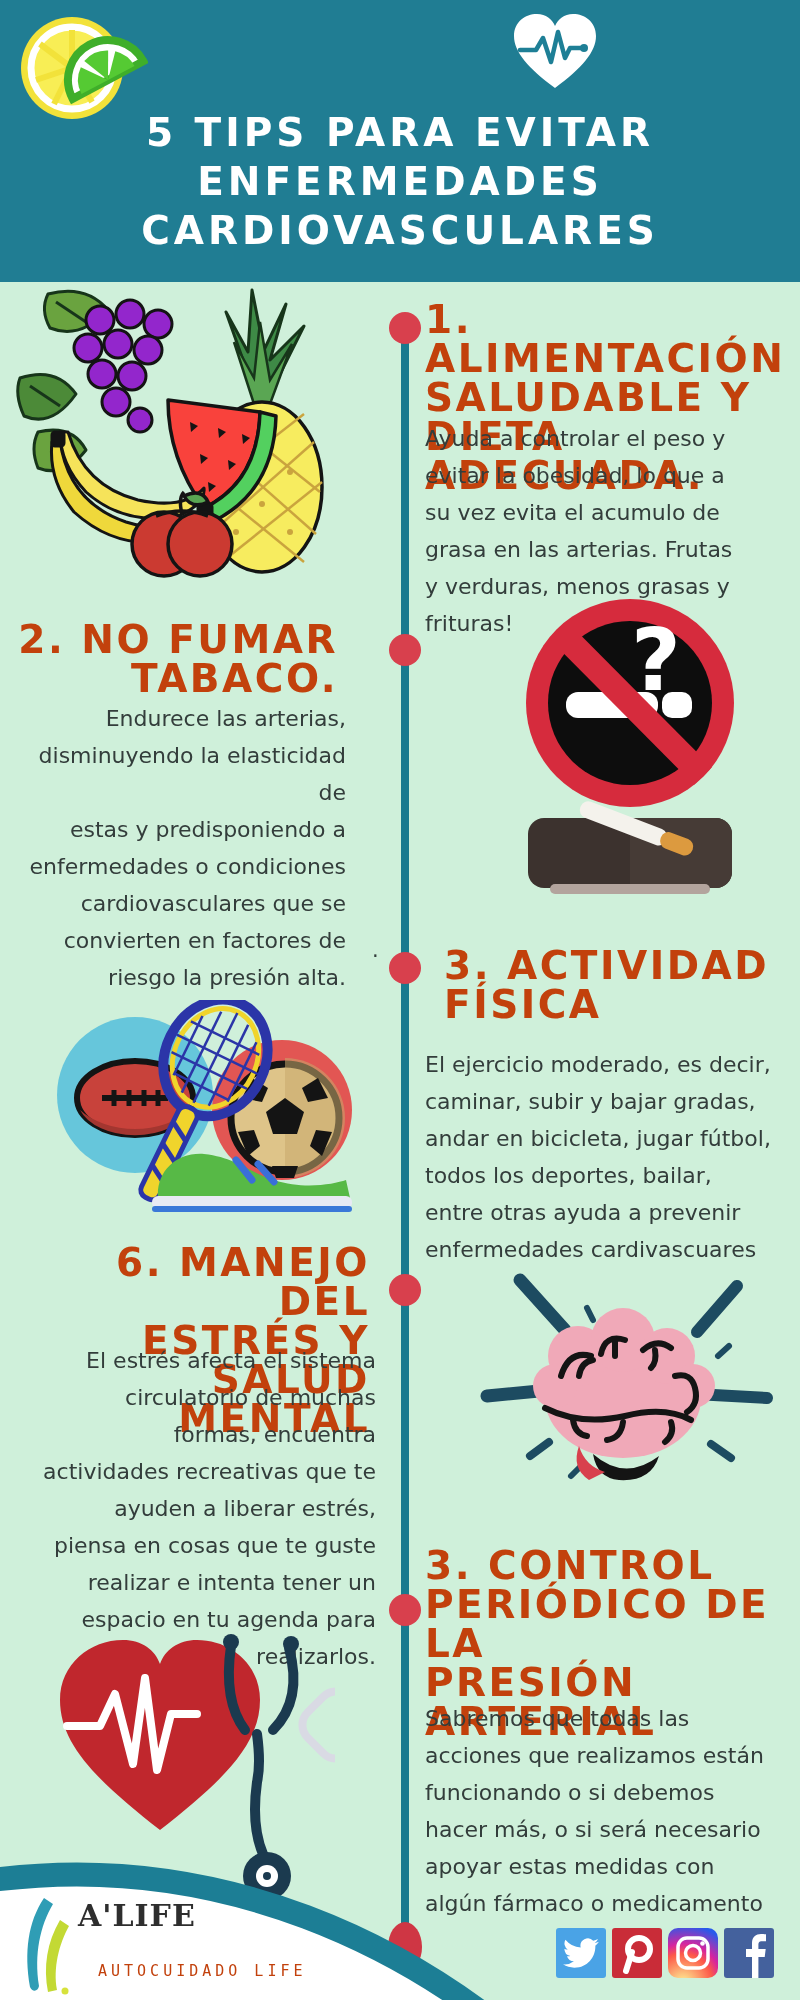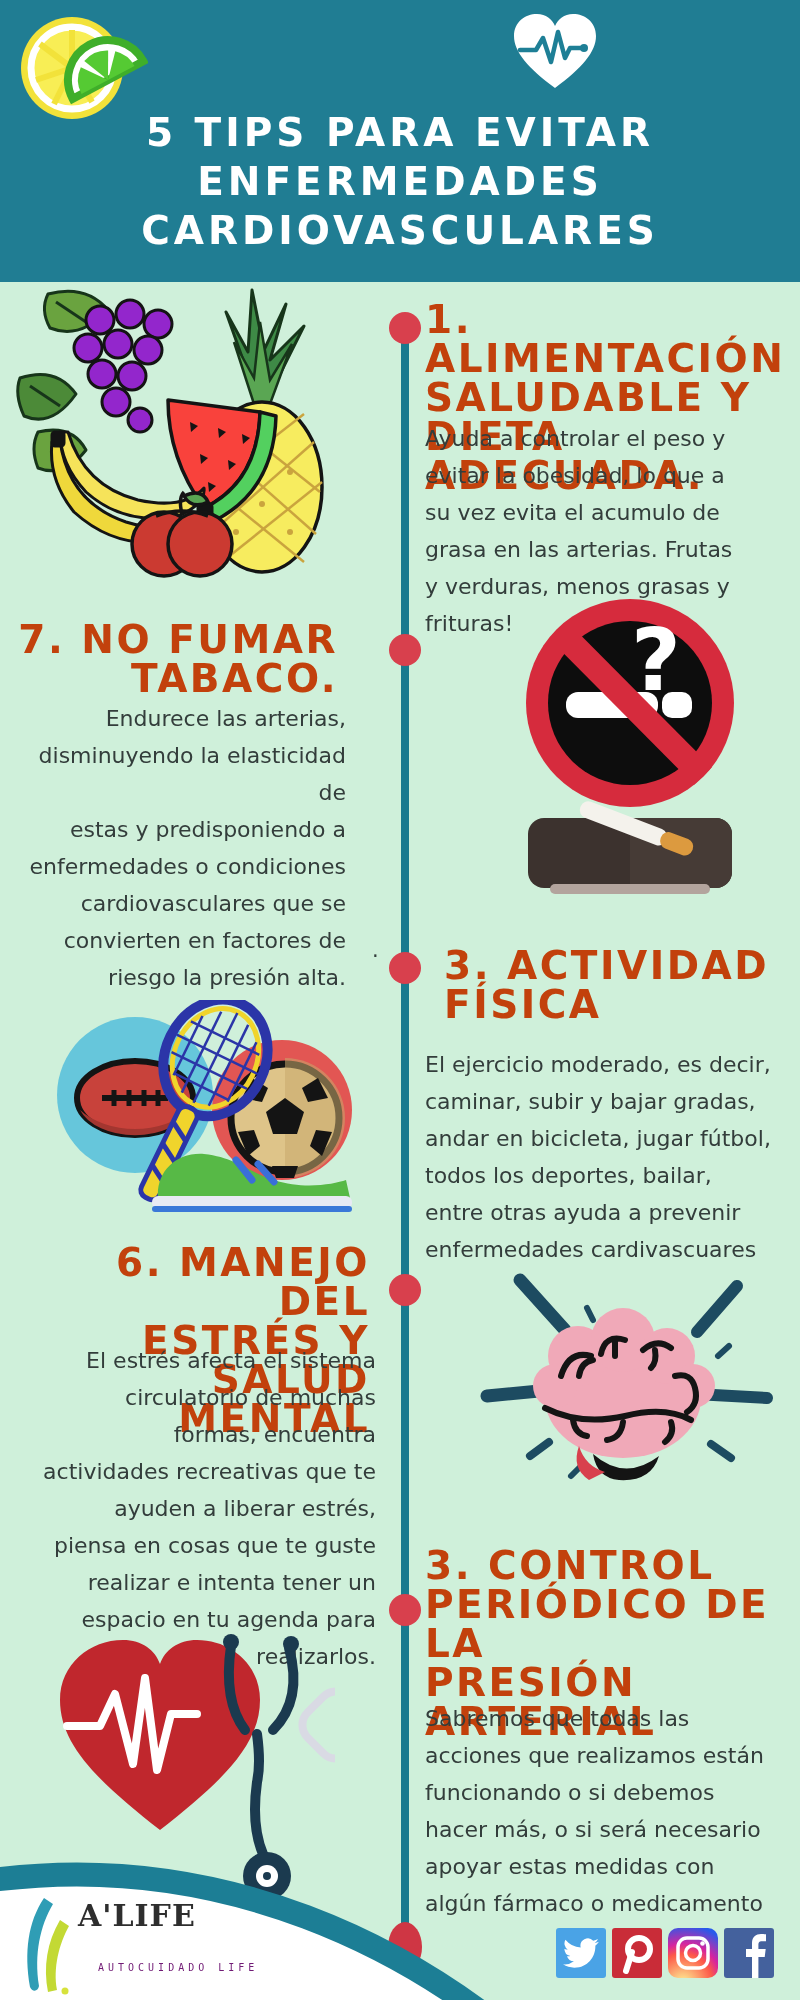--- a/index.html
+++ b/index.html
@@ -12,21 +12,21 @@
          white-space:pre-line;margin-top:20px;}
   .tl-line{left:401px;top:328px;width:8px;height:1602px;background:#187a8e;}
   .dot{width:32px;height:32px;border-radius:50%;background:#d8404d;}
   .end-dot{left:388px;top:1922px;width:34px;height:50px;border-radius:50%;background:#cf3644;}
   .h{font-weight:bold;color:#c2410c;font-size:39px;line-height:39px;
      letter-spacing:2.5px;white-space:pre-line;}
   .bodytext{font-size:22px;line-height:37px;color:#333d3b;white-space:pre-line;}
   .r{text-align:right;}
   .stray{font-size:21px;color:#333d3b;}
   .brand-name{font-size:30px;color:#2e2e2e;letter-spacing:1px;font-family:"DejaVu Serif",serif;font-weight:bold;}
-  .brand-tag{font-size:10px;color:#701a75;letter-spacing:4px;font-family:"DejaVu Sans Mono",monospace;}
+  .brand-tag{font-size:15px;color:#c2410c;letter-spacing:4px;font-family:"DejaVu Sans Mono",monospace;}
   .social{width:50px;height:50px;display:flex;align-items:center;justify-content:center;}
   .sq-tw{background:#4aa3e6;border-radius:3px;}
   .sq-pin{background:#c92c38;border-radius:3px;}
   .sq-ig{background:radial-gradient(circle at 30% 110%,#fdf497 0%,#fd5949 45%,#d6249f 60%,#285aeb 90%);border-radius:10px;}
   .sq-fb{background:#44619d;border-radius:3px;}
 </style>
 </head>
 <body>
 
 <div class="abs banner"></div>
@@ -147,21 +147,21 @@
 
   <g stroke="#141414" stroke-width="3.5">
     <path d="M174 232 q-4 -16 2 -22" fill="none"></path>
     <path d="M176 214 q18 -8 24 6 q-16 8 -24 -6 Z" fill="#5aa653"></path>
     <circle cx="156" cy="262" r="32" fill="#cb3a31"></circle>
     <circle cx="192" cy="262" r="32" fill="#cb3a31"></circle>
     <path d="M148 234 q26 -10 52 0" fill="none"></path>
   </g>
 </svg>
 
-<div class="abs h r" style="left:10px;top:620px;width:328px;">7. NO FUMAR
+<div class="abs h r" style="left:10px;top:620px;width:328px;">2. NO FUMAR
 TABACO.</div>
 <div class="abs bodytext r" style="left:6px;top:700px;width:340px;">Endurece las arterias,
 disminuyendo la elasticidad de
 estas y predisponiendo a
 enfermedades o condiciones
 cardiovasculares que se
 convierten en factores de
 riesgo la presión alta.</div>
 <div class="abs stray" style="left:372px;top:938px;">.</div>
 

